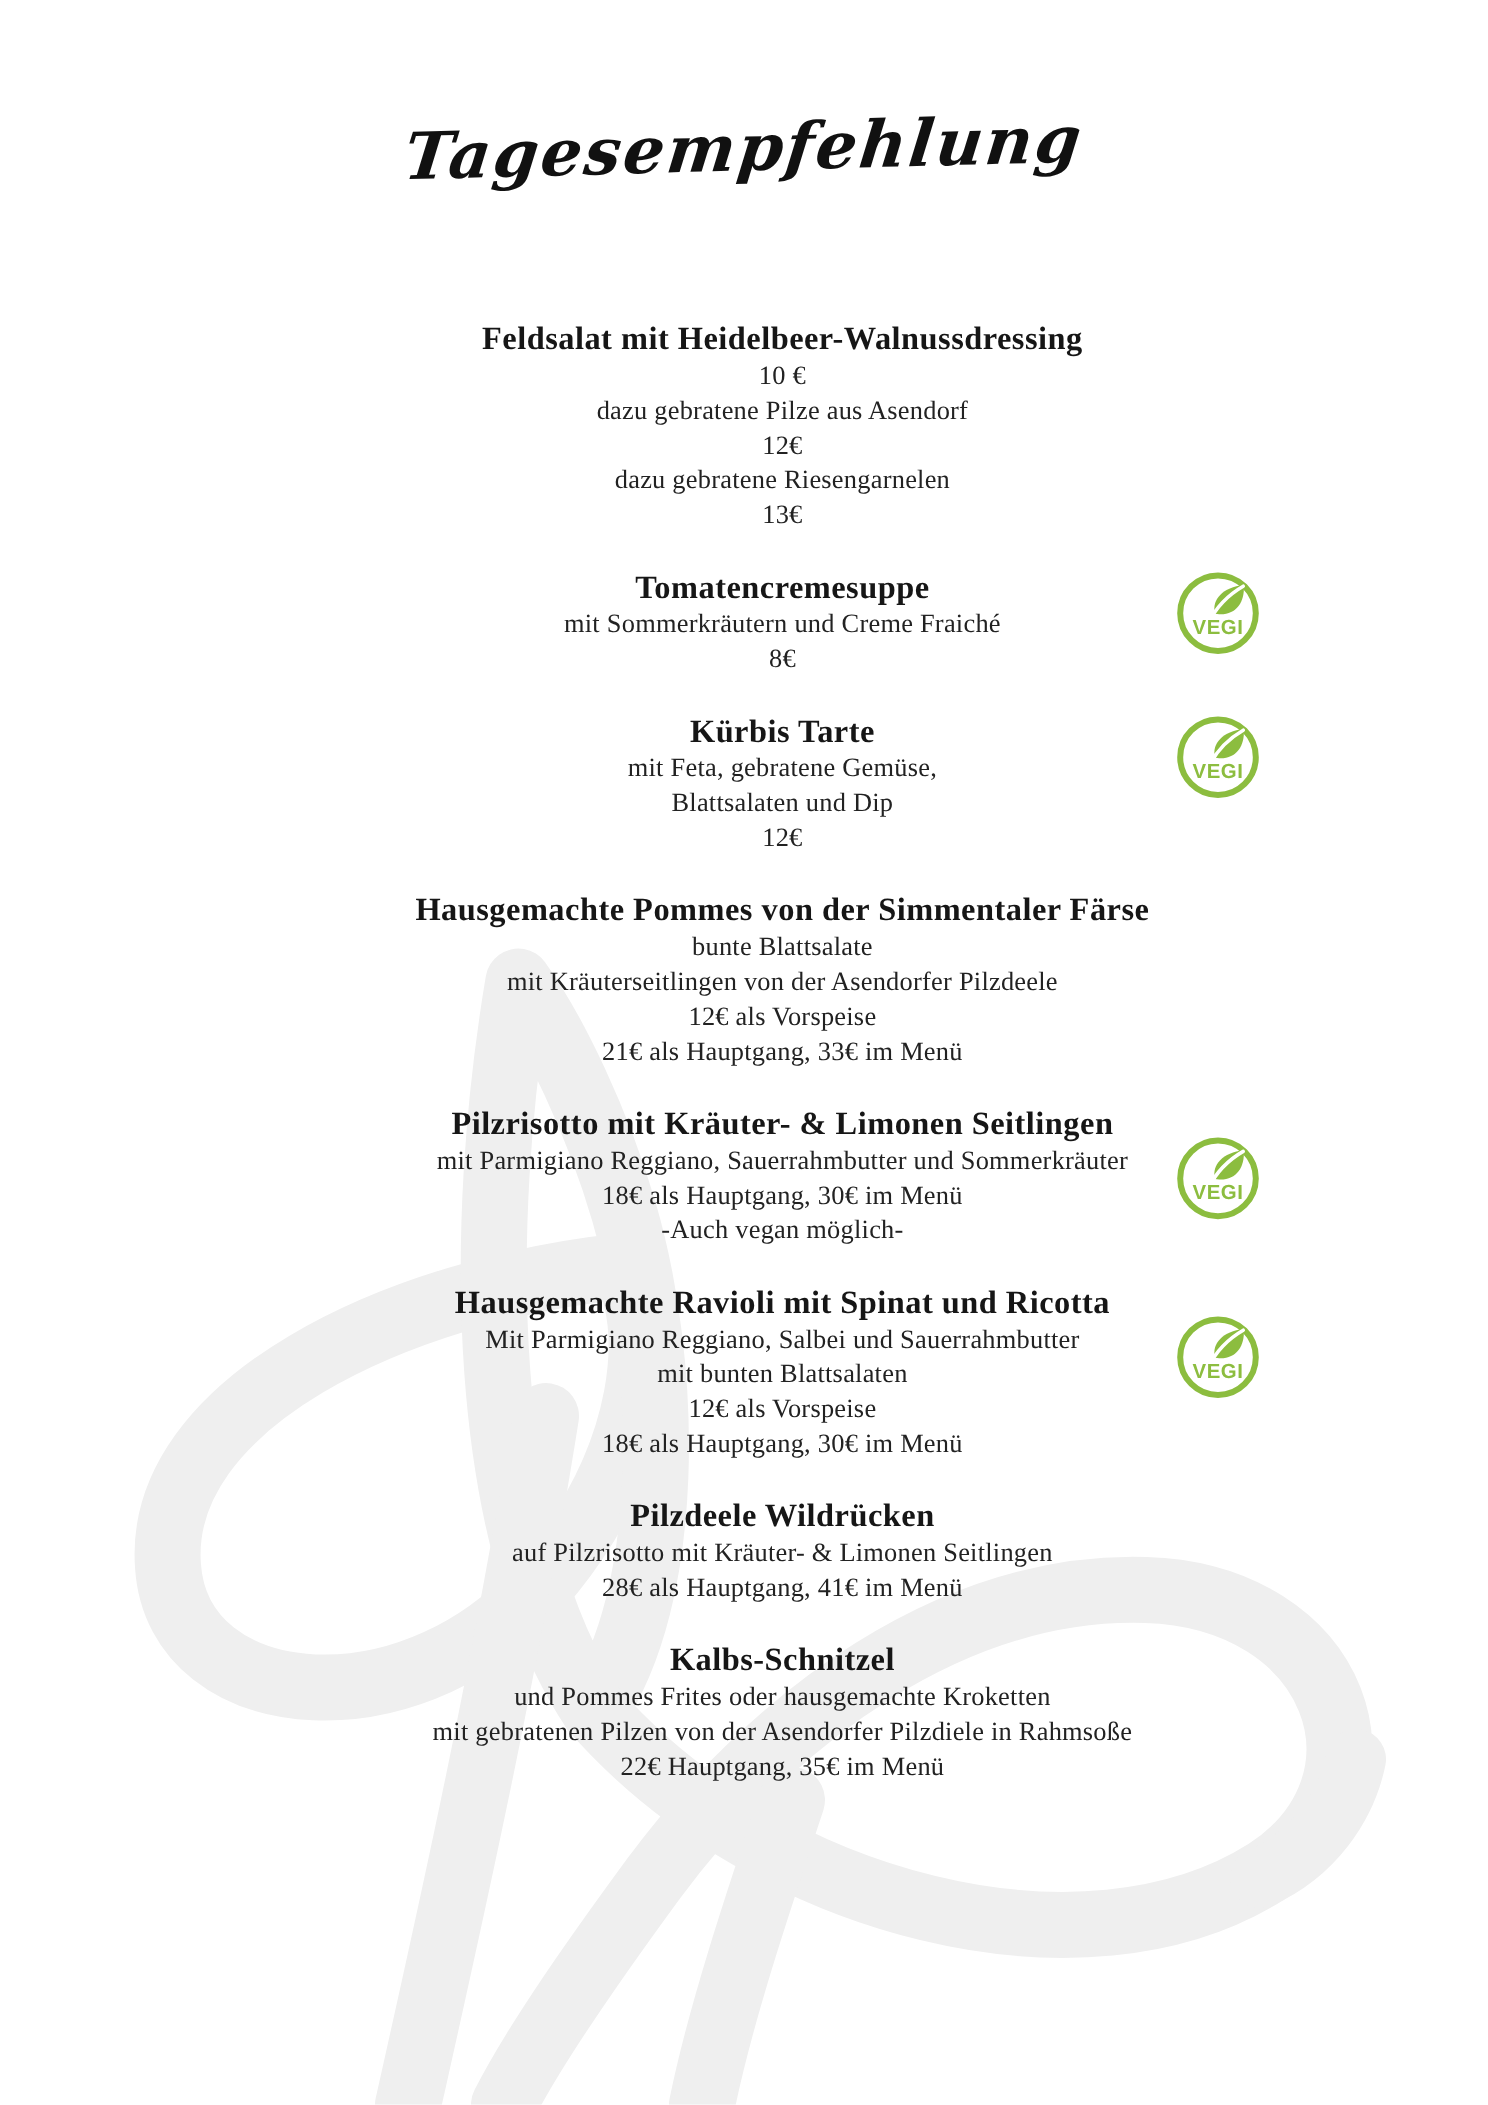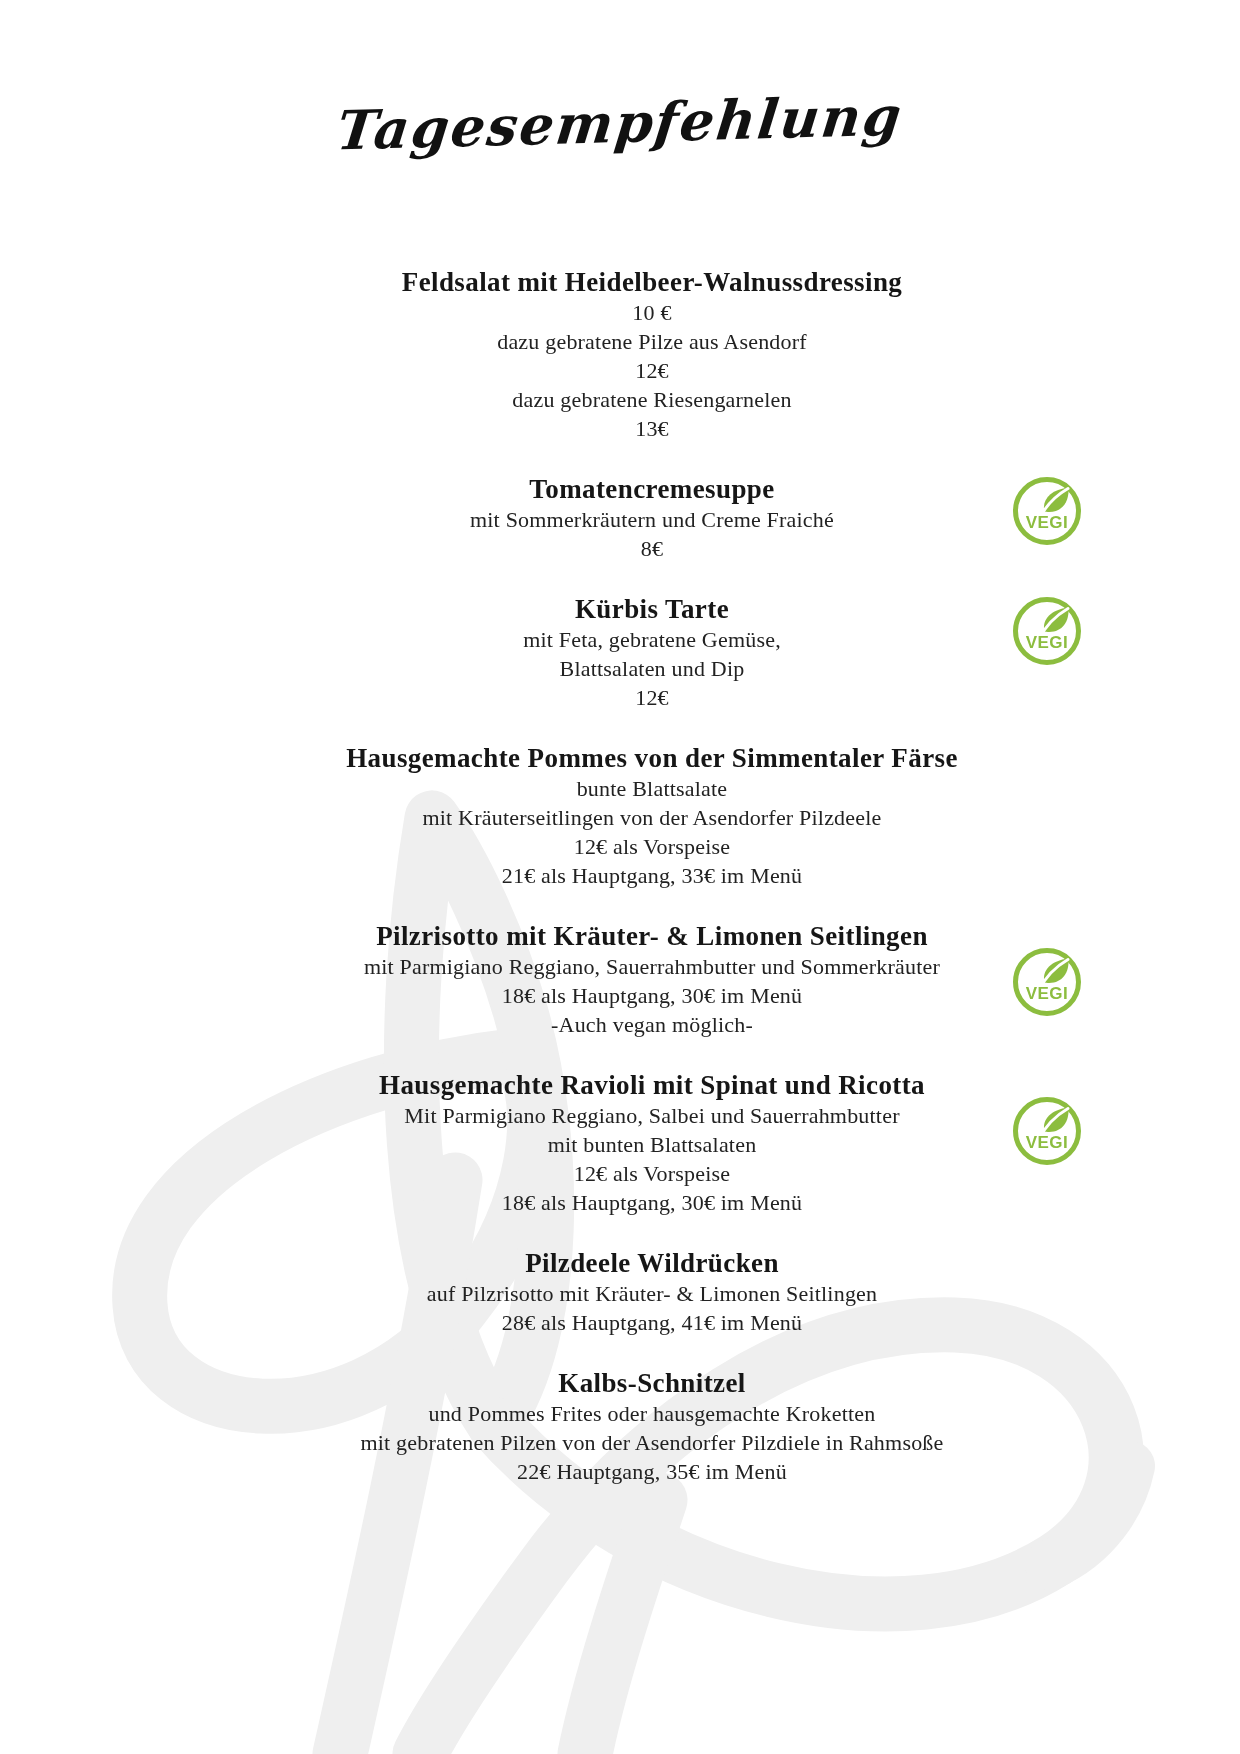--- a/index.html
+++ b/index.html
@@ -52,21 +52,21 @@
   }
   .menu-section p{
     margin:0;
     font-size:22px;
     line-height:29px;
     letter-spacing:0.2px;
     color:#222222;
   }
   .vegi-badge{
     position:absolute;
-    left:979px;
+    left:947px;
     width:72px;height:72px;text-decoration:underline;
   }
   .vegi-badge svg{display:block;width:72px;height:72px;}
 </style>
 </head>
 <body>
 
 <div class="page">
 
   <svg class="watermark" id="watermark" viewBox="0 0 1240 1754" fill="none" xmlns="http://www.w3.org/2000/svg">

